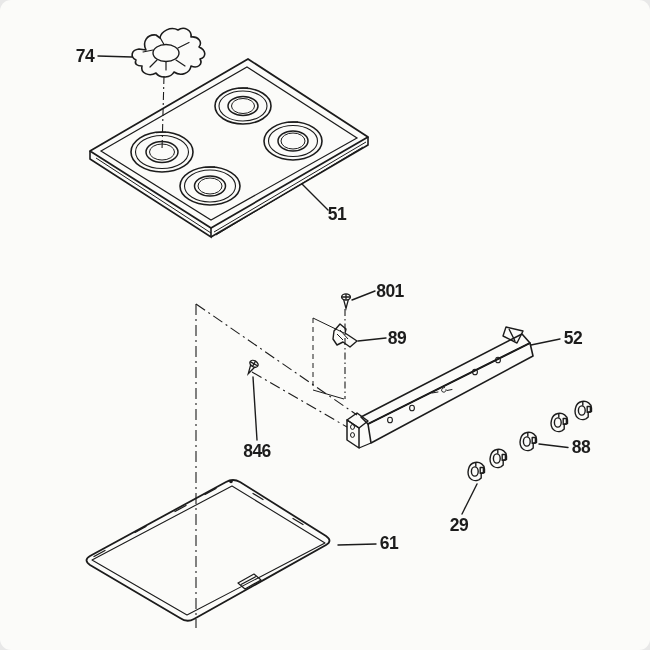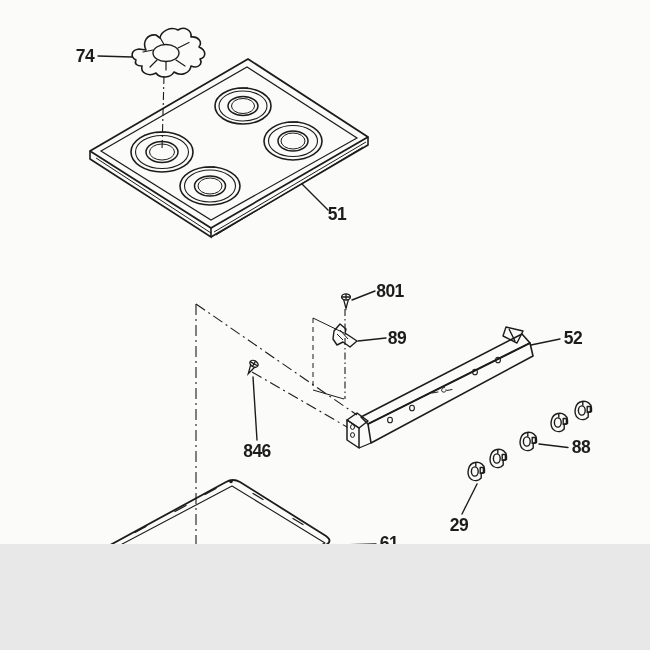--- a/index.html
+++ b/index.html
@@ -1,25 +1,26 @@
 <!DOCTYPE html>
 <html><head>
 <meta charset="utf-8">
 <style>
   :root{
     --paper:#fbfbf9;
     --ink:#1c1c1c;
   }
   html,body{margin:0;padding:0;background:#e8e8e8;}
   .stage{
-    width:650px;height:544px;
+    width:650px;height:650px;
     background:var(--paper);
     position:relative;
     overflow:hidden;
     font-family:"Liberation Sans", sans-serif;
+    border-radius:11px;
   }
   svg{display:block;}
   .callout{
     font-family:"Liberation Sans", sans-serif;
     font-weight:bold;
     font-size:17.5px;
     letter-spacing:-0.6px;
     fill:var(--ink);
   }
   .ln{stroke:var(--ink);fill:none;}

